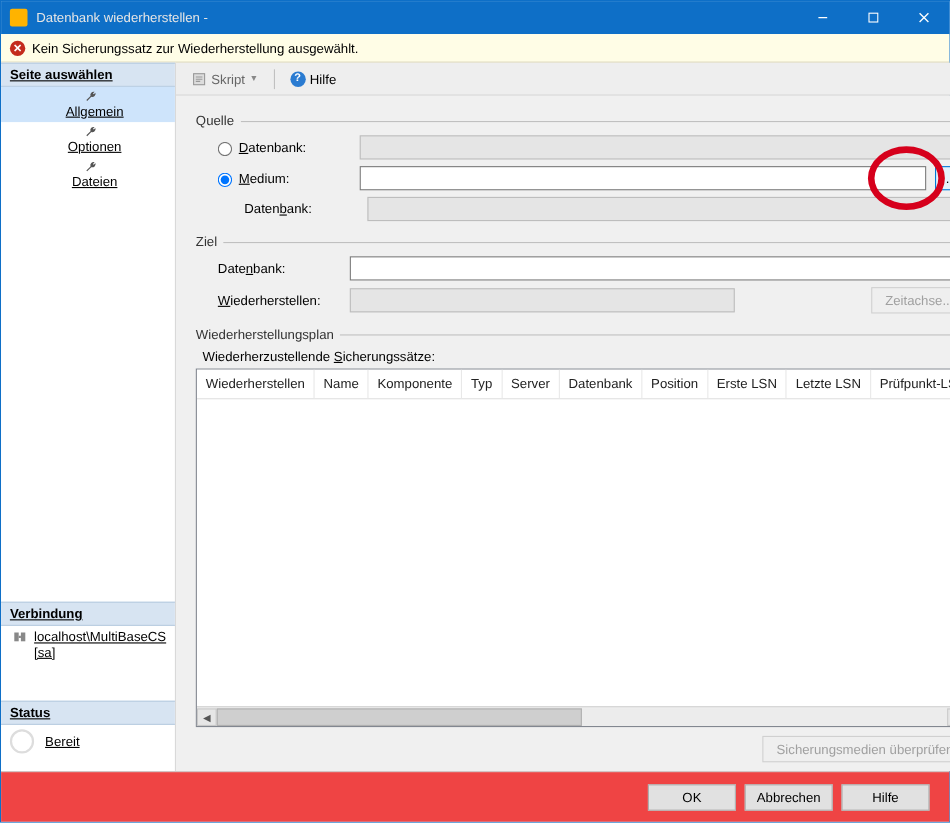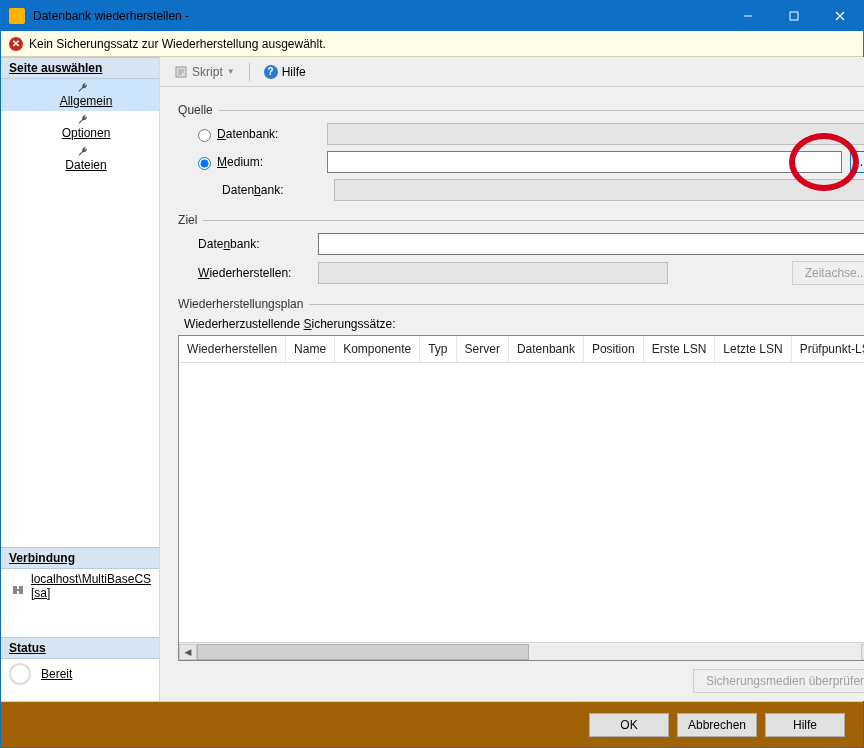--- a/index.html
+++ b/index.html
@@ -1,37 +1,37 @@
 <!DOCTYPE html>
 <html><head>
 <meta charset="utf-8">
 <style>
   * { box-sizing: border-box; font-family: "Segoe UI", Tahoma, sans-serif; font-size: 12px; }
   html, body { margin: 0; padding: 0; }
   body { width: 864px; height: 748px; overflow: hidden; background: #fff; }
 
   .window { width: 864px; height: 748px; display: flex; flex-direction: column; border: 1px solid #0e6fc7; }
 
-  .titlebar { height: 30px; background: #0e6fc7; color: #000000; display: flex; align-items: center; padding-left: 8px; }
+  .titlebar { height: 30px; background: #0e6fc7; color: #e5e5e5; display: flex; align-items: center; padding-left: 8px; }
   .titlebar .appicon { width: 16px; height: 16px; background: #ffb300; margin-right: 8px; border-radius: 2px; }
   .titlebar .title { flex: 1; }
   .titlebar .winctrl { width: 46px; height: 30px; display: flex; align-items: center; justify-content: center; color: #fff; }
   .titlebar .winctrl.close { background: transparent; }
 
   .warnbar { height: 26px; background: #fffde6; border-bottom: 1px solid #d7d2b6; display: flex; align-items: center; padding-left: 8px; color: #000; }
   .warnbar .erricon { width: 14px; height: 14px; border-radius: 50%; background: #c42b1c; display: flex; align-items: center; justify-content: center; color: #fff; font-weight: bold; font-size: 10px; margin-right: 6px; }
 
   .body { flex: 1; display: flex; min-height: 0; }
 
   .sidebar { width: 214px; background: #fff; border-right: 1px solid #d9d9d9; display: flex; flex-direction: column; text-decoration: underline; }
   .side-section-head { background: #d7e4f2; border-top: 1px solid #b8cce0; border-bottom: 1px solid #b8cce0; padding: 3px 8px; font-weight: bold; }
   .side-item { padding: 3px 8px 3px 20px; display: flex; align-items: center; flex-direction: column; }
   .side-item .wrench { width: 12px; height: 12px; margin-right: 6px; }
   .side-item.selected { background: #cee4fb; }
-  .side-conn { padding: 3px 8px 3px 10px; display: flex; align-items: flex-end; gap: 6px; }
+  .side-conn { padding: 3px 8px 3px 10px; display: flex; align-items: flex-start; gap: 6px; }
   .side-link { padding: 8px 8px; color: #0645ad; text-decoration: underline; cursor: pointer; }
   .side-ready { padding: 8px 8px 8px 40px; position: relative; }
   .side-ready .spinner { position: absolute; left: 8px; top: 4px; width: 22px; height: 22px; border: 2px solid #ddd; border-radius: 50%; }
   .side-flex { flex: 1; }
 
   .main { flex: 1; display: flex; flex-direction: column; min-height: 0; }
   .toolbar { height: 30px; background: #eee; border-bottom: 1px solid #d0d0d0; display: flex; align-items: center; padding-left: 8px; gap: 4px; }
   .toolbar .tbtn { display: flex; align-items: center; gap: 4px; padding: 2px 6px; color: #666; cursor: default; }
   .toolbar .sep { width: 1px; height: 18px; background: #c0c0c0; margin: 0 4px; }
   .help-icon { width: 14px; height: 14px; border-radius: 50%; background: #2a7bd1; color: #fff; display: flex; align-items: center; justify-content: center; font-weight: bold; font-size: 10px; }
@@ -60,21 +60,21 @@
   .grid-head { display: flex; background: #fff; border-bottom: 1px solid #e0e0e0; }
   .grid-head .gh { padding: 6px 8px; border-right: 1px solid #e8e8e8; white-space: nowrap; font-size: 12px; color: #222; }
   .grid-body { flex: 1; }
   .grid-scroll { height: 18px; display: flex; align-items: center; background: #f0f0f0; border-top: 1px solid #d0d0d0; }
   .grid-scroll .sbtn { width: 18px; height: 16px; background: #e6e6e6; border: 1px solid #c8c8c8; display: flex; align-items:center; justify-content:center; font-size:9px; color:#555; }
   .grid-scroll .strack { flex:1; height: 16px; background:#ececec; position:relative; }
   .grid-scroll .sthumb { position:absolute; left:0; top:0; height:16px; width:50%; background:#cfcfcf; border:1px solid #b0b0b0; }
 
   .verify-row { display: flex; justify-content: flex-end; margin-top: 8px; }
 
-  .footer { height: 46px; border-top: 1px solid #d0d0d0; background: #a16207; display: flex; align-items: center; justify-content: flex-end; gap: 8px; padding-right: 18px; }
+  .footer { height: 46px; border-top: 1px solid #d0d0d0; background: #ef4444; display: flex; align-items: center; justify-content: flex-end; gap: 8px; padding-right: 18px; }
   .footer .btn { width: 80px; }
 
   .highlight-circle { position: absolute; width: 70px; height: 58px; border: 6px solid #d6001c; border-radius: 50%; pointer-events: none; }
 
   .wrench svg { width: 12px; height: 12px; }
   .underline-letter { text-decoration: underline; }
 </style>
 </head>
 <body>
 

